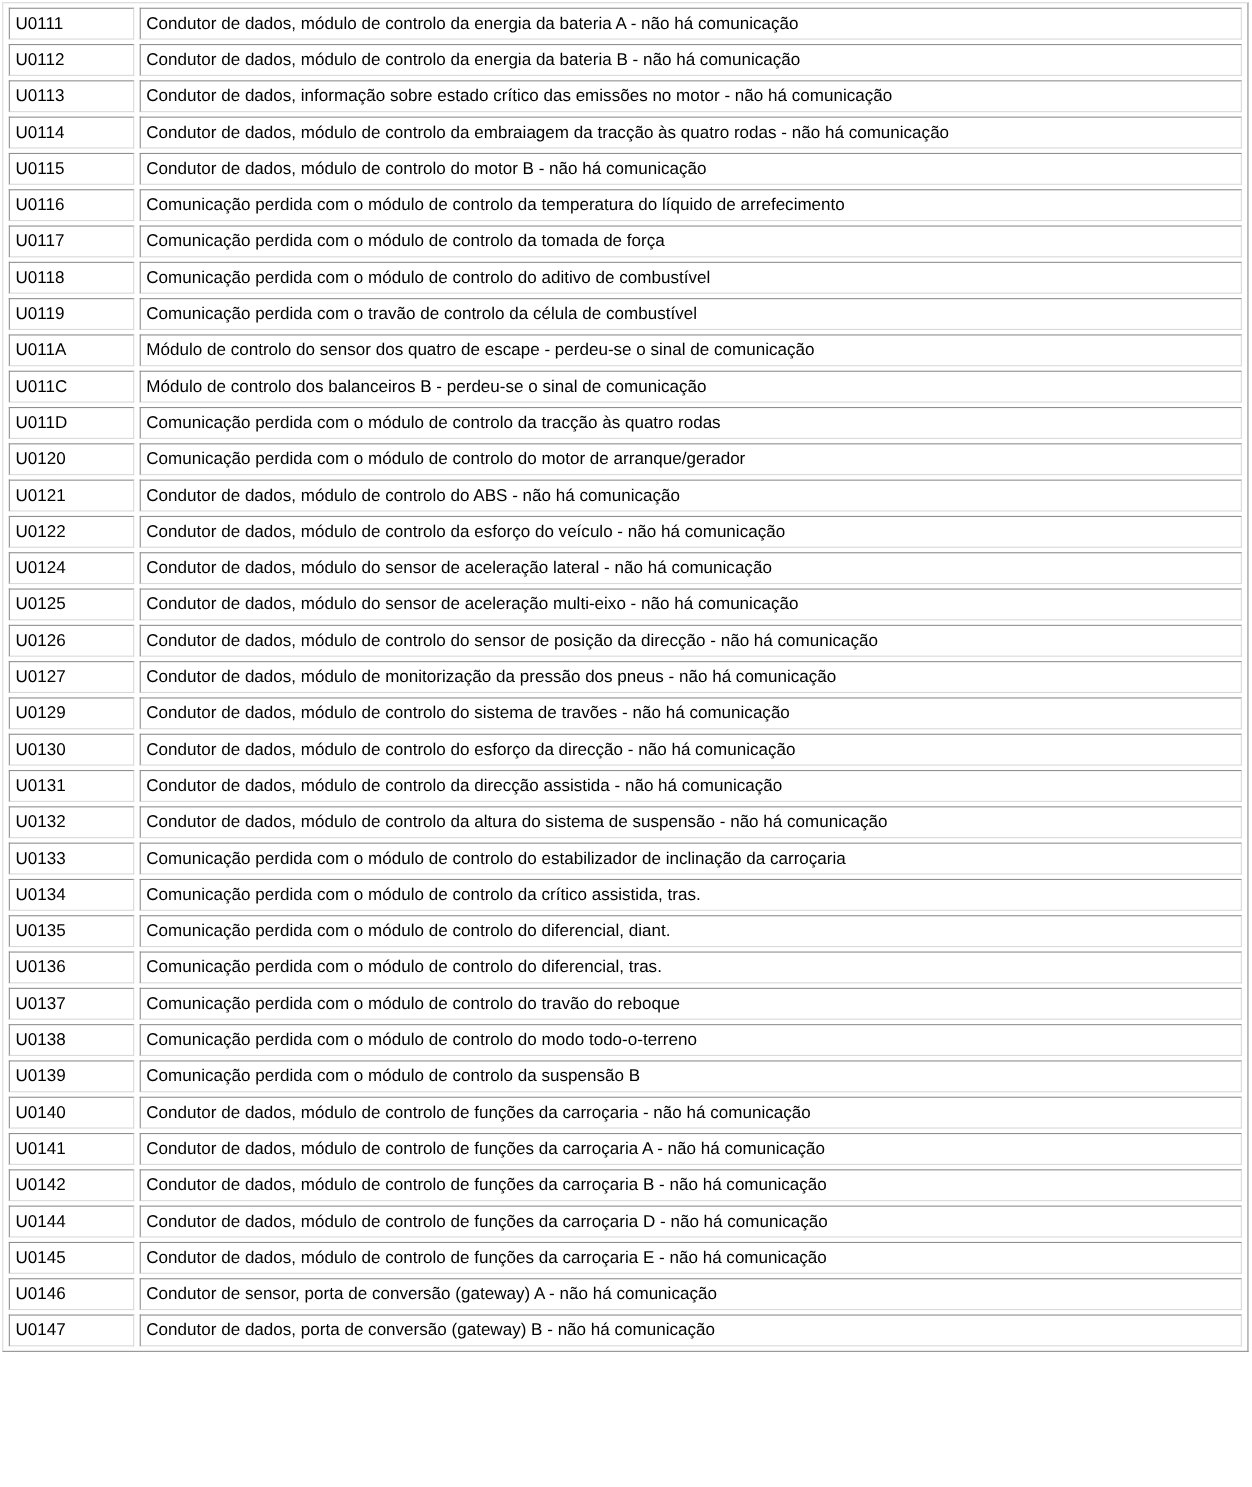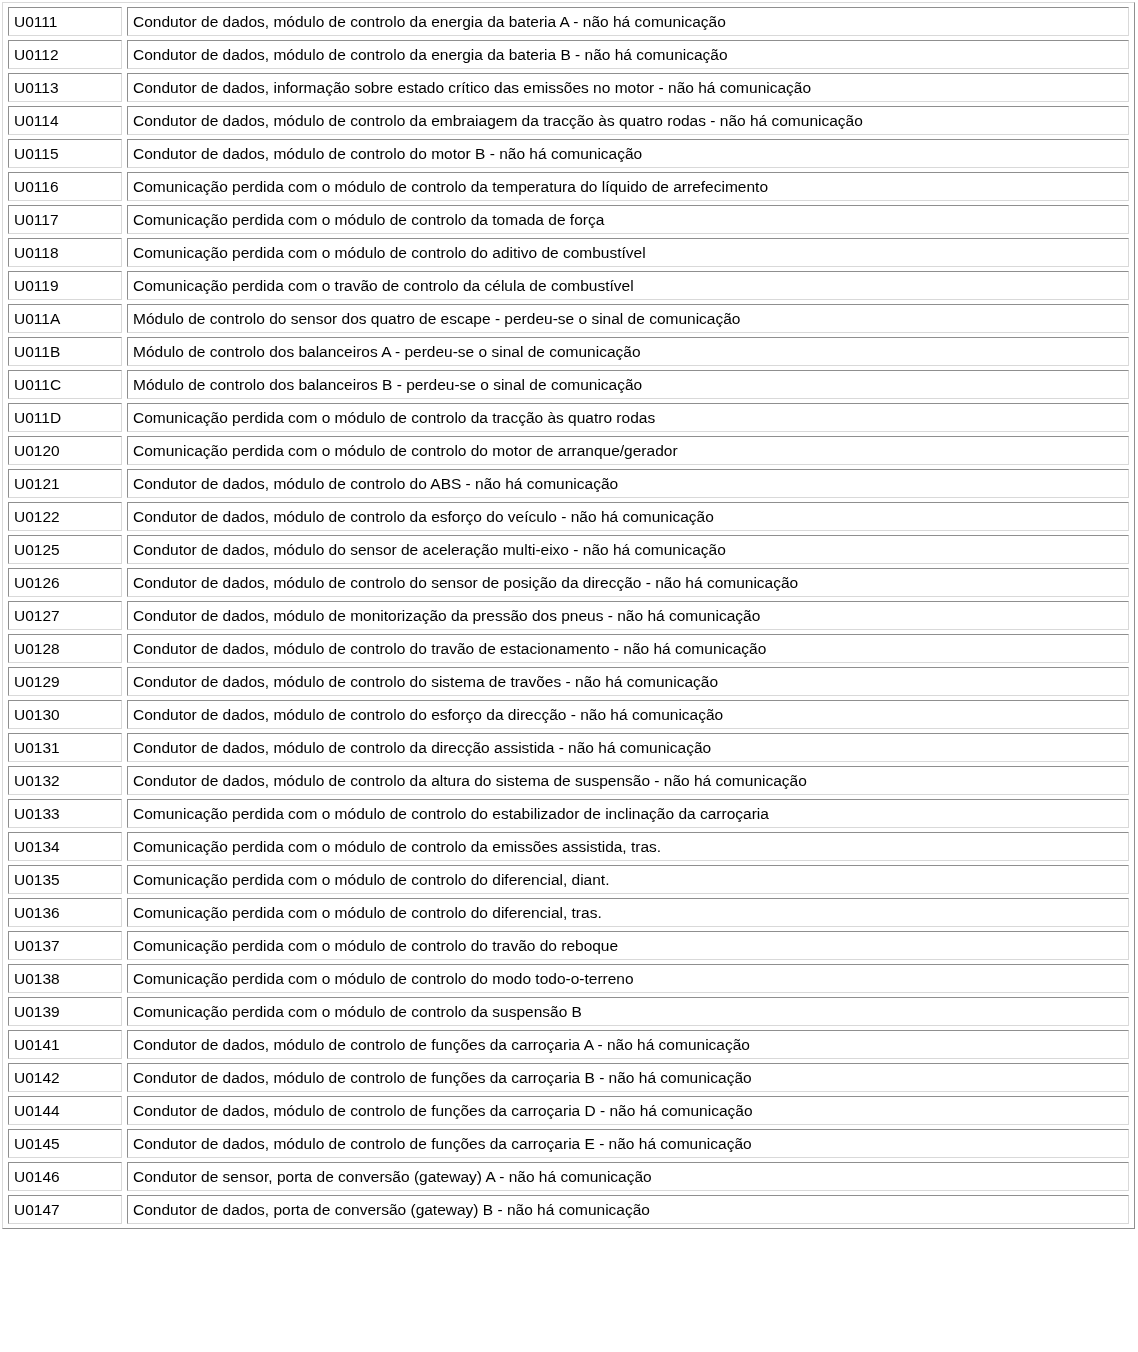--- a/index.html
+++ b/index.html
@@ -85,60 +85,56 @@
         </tr>
         <tr>
           <td class="code-cell">U0119</td>
           <td class="desc-cell">Comunicação perdida com o travão de controlo da célula de combustível</td>
         </tr>
         <tr>
           <td class="code-cell">U011A</td>
           <td class="desc-cell">Módulo de controlo do sensor dos quatro de escape - perdeu-se o sinal de comunicação</td>
         </tr>
         <tr>
-          <td class="code-cell">U011B</td>
-          <td class="desc-cell">Módulo de controlo dos balanceiros A - perdeu-se o sinal de comunicação</td>
-        </tr>
-        <tr>
           <td class="code-cell">U011C</td>
           <td class="desc-cell">Módulo de controlo dos balanceiros B - perdeu-se o sinal de comunicação</td>
         </tr>
         <tr>
           <td class="code-cell">U011D</td>
           <td class="desc-cell">Comunicação perdida com o módulo de controlo da tracção às quatro rodas</td>
         </tr>
         <tr>
           <td class="code-cell">U0120</td>
           <td class="desc-cell">Comunicação perdida com o módulo de controlo do motor de arranque/gerador</td>
         </tr>
         <tr>
           <td class="code-cell">U0121</td>
           <td class="desc-cell">Condutor de dados, módulo de controlo do ABS - não há comunicação</td>
         </tr>
         <tr>
           <td class="code-cell">U0122</td>
           <td class="desc-cell">Condutor de dados, módulo de controlo da esforço do veículo - não há comunicação</td>
         </tr>
         <tr>
+          <td class="code-cell">U0124</td>
+          <td class="desc-cell">Condutor de dados, módulo do sensor de aceleração lateral - não há comunicação</td>
+        </tr>
+        <tr>
           <td class="code-cell">U0125</td>
           <td class="desc-cell">Condutor de dados, módulo do sensor de aceleração multi-eixo - não há comunicação</td>
         </tr>
         <tr>
           <td class="code-cell">U0126</td>
           <td class="desc-cell">Condutor de dados, módulo de controlo do sensor de posição da direcção - não há comunicação</td>
         </tr>
         <tr>
           <td class="code-cell">U0127</td>
           <td class="desc-cell">Condutor de dados, módulo de monitorização da pressão dos pneus - não há comunicação</td>
         </tr>
         <tr>
-          <td class="code-cell">U0128</td>
-          <td class="desc-cell">Condutor de dados, módulo de controlo do travão de estacionamento - não há comunicação</td>
-        </tr>
-        <tr>
           <td class="code-cell">U0129</td>
           <td class="desc-cell">Condutor de dados, módulo de controlo do sistema de travões - não há comunicação</td>
         </tr>
         <tr>
           <td class="code-cell">U0130</td>
           <td class="desc-cell">Condutor de dados, módulo de controlo do esforço da direcção - não há comunicação</td>
         </tr>
         <tr>
           <td class="code-cell">U0131</td>
           <td class="desc-cell">Condutor de dados, módulo de controlo da direcção assistida - não há comunicação</td>
@@ -146,41 +142,45 @@
         <tr>
           <td class="code-cell">U0132</td>
           <td class="desc-cell">Condutor de dados, módulo de controlo da altura do sistema de suspensão - não há comunicação</td>
         </tr>
         <tr>
           <td class="code-cell">U0133</td>
           <td class="desc-cell">Comunicação perdida com o módulo de controlo do estabilizador de inclinação da carroçaria</td>
         </tr>
         <tr>
           <td class="code-cell">U0134</td>
-          <td class="desc-cell">Comunicação perdida com o módulo de controlo da emissões assistida, tras.</td>
+          <td class="desc-cell">Comunicação perdida com o módulo de controlo da crítico assistida, tras.</td>
         </tr>
         <tr>
           <td class="code-cell">U0135</td>
           <td class="desc-cell">Comunicação perdida com o módulo de controlo do diferencial, diant.</td>
         </tr>
         <tr>
           <td class="code-cell">U0136</td>
           <td class="desc-cell">Comunicação perdida com o módulo de controlo do diferencial, tras.</td>
         </tr>
         <tr>
           <td class="code-cell">U0137</td>
           <td class="desc-cell">Comunicação perdida com o módulo de controlo do travão do reboque</td>
         </tr>
         <tr>
           <td class="code-cell">U0138</td>
           <td class="desc-cell">Comunicação perdida com o módulo de controlo do modo todo-o-terreno</td>
         </tr>
         <tr>
           <td class="code-cell">U0139</td>
           <td class="desc-cell">Comunicação perdida com o módulo de controlo da suspensão B</td>
+        </tr>
+        <tr>
+          <td class="code-cell">U0140</td>
+          <td class="desc-cell">Condutor de dados, módulo de controlo de funções da carroçaria - não há comunicação</td>
         </tr>
         <tr>
           <td class="code-cell">U0141</td>
           <td class="desc-cell">Condutor de dados, módulo de controlo de funções da carroçaria A - não há comunicação</td>
         </tr>
         <tr>
           <td class="code-cell">U0142</td>
           <td class="desc-cell">Condutor de dados, módulo de controlo de funções da carroçaria B - não há comunicação</td>
         </tr>
         <tr>

